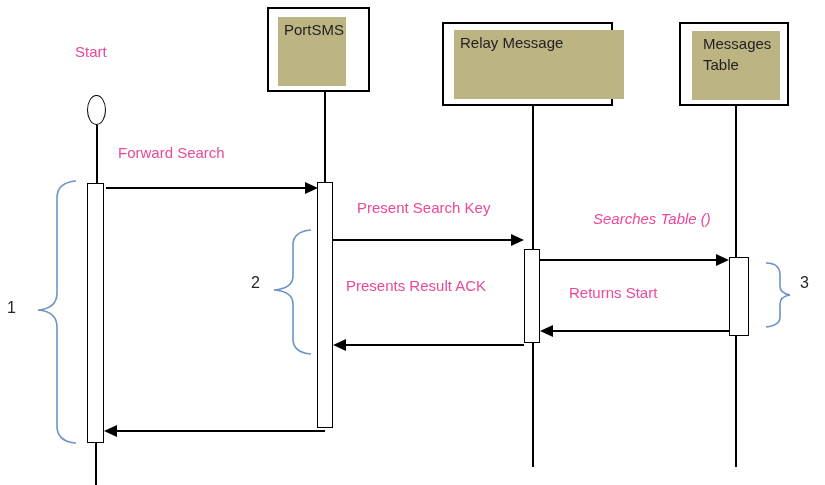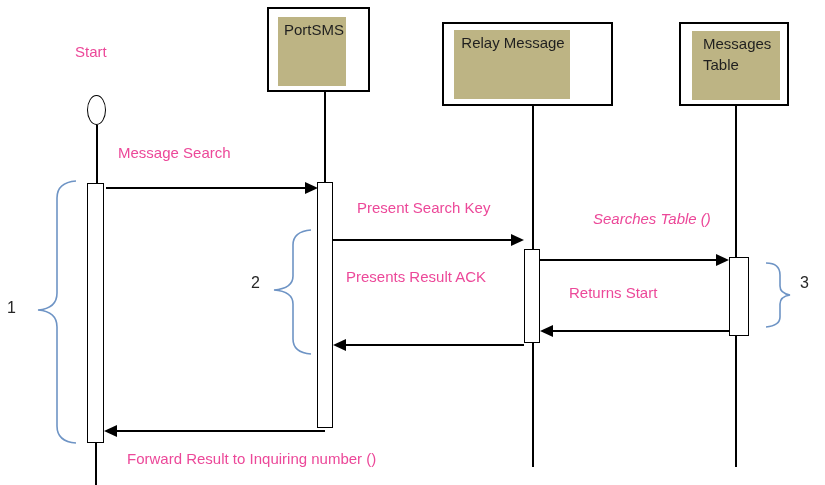--- a/index.html
+++ b/index.html
@@ -34,61 +34,60 @@
 <div class="canvas">
 
   <div class="txt" style="left:75px;top:43px;">Start</div>
   <div class="oval" style="left:87px;top:95px;"></div>
 
   <div class="actor-box" style="left:267px;top:7px;width:103px;height:85px;">
     <div class="actor-fill" style="left:9px;top:8px;width:68px;height:69px;">PortSMS</div>
   </div>
 
   <div class="actor-box" style="left:442px;top:22px;width:171px;height:84px;">
-    <div class="actor-fill" style="left:10px;top:6px;width:116px;height:69px;text-align:center;">Relay Message</div>
+    <div class="actor-fill" style="left:10px;top:6px;width:170px;height:69px;">Relay Message</div>
   </div>
 
   <div class="actor-box" style="left:679px;top:22px;width:110px;height:84px;">
     <div class="actor-fill" style="left:11px;top:7px;width:88px;height:69px;padding-left:11px;">Messages Table</div>
   </div>
 
   <div class="lifeline" style="left:96px;top:125px;height:58px;"></div>
   <div class="lifeline" style="left:95px;top:443px;height:42px;"></div>
   <div class="lifeline" style="left:324px;top:92px;height:91px;"></div>
   <div class="lifeline" style="left:532px;top:106px;height:144px;"></div>
   <div class="lifeline" style="left:532px;top:343px;height:124px;"></div>
   <div class="lifeline" style="left:735px;top:106px;height:152px;"></div>
   <div class="lifeline" style="left:735px;top:336px;height:131px;"></div>
 
   <div class="bar" style="left:87px;top:183px;width:17px;height:260px;"></div>
   <div class="bar" style="left:317px;top:182px;width:16px;height:246px;"></div>
   <div class="bar" style="left:524px;top:249px;width:16px;height:94px;"></div>
   <div class="bar" style="left:729px;top:257px;width:20px;height:79px;"></div>
 
-  <div class="txt" style="left:118px;top:144px;">Message Search</div>
+  <div class="txt" style="left:118px;top:144px;">Forward Search</div>
   <div class="mline" style="left:106px;top:187px;width:200px;"></div>
   <div class="head-r" style="left:305px;top:182px;"></div>
 
   <div class="txt" style="left:357px;top:199px;">Present Search Key</div>
   <div class="mline" style="left:333px;top:239px;width:179px;"></div>
   <div class="head-r" style="left:511px;top:234px;"></div>
 
   <div class="txt" style="left:593px;top:210px;font-style:italic;">Searches Table ()</div>
   <div class="mline" style="left:540px;top:259px;width:177px;"></div>
   <div class="head-r" style="left:716px;top:254px;"></div>
 
   <div class="txt" style="left:569px;top:284px;">Returns Start</div>
   <div class="mline" style="left:552px;top:330px;width:177px;"></div>
   <div class="head-l" style="left:540px;top:325px;"></div>
 
-  <div class="txt" style="left:346px;top:268px;">Presents Result ACK</div>
+  <div class="txt" style="left:346px;top:277px;">Presents Result ACK</div>
   <div class="mline" style="left:345px;top:344px;width:179px;"></div>
   <div class="head-l" style="left:333px;top:339px;"></div>
 
-  <div class="txt" style="left:127px;top:450px;">Forward Result to Inquiring number ()</div>
   <div class="mline" style="left:116px;top:430px;width:209px;"></div>
   <div class="head-l" style="left:104px;top:425px;"></div>
 
   <svg class="braces" width="825" height="485" viewBox="0 0 825 485">
     <path d="M76,181 C62,182 57,189 57,198 L57,293 C57,303 51,309 38,310 C51,311 57,317 57,327 L57,426 C57,436 62,442 76,443" fill="none" stroke="#6E94C5" stroke-width="1.6"></path>
     <path d="M311,230 C298,231 293,237 293,245 L293,276 C293,284 287,289 274,290 C287,291 293,296 293,304 L293,339 C293,347 298,353 311,354" fill="none" stroke="#6E94C5" stroke-width="1.6"></path>
     <path d="M766,263 C776,263 780,268 780,275 L780,286 C780,291 784,294 790,295 C784,296 780,299 780,304 L780,317 C780,323 776,326 766,327" fill="none" stroke="#6E94C5" stroke-width="1.6"></path>
   </svg>
   <div class="num" style="left:7px;top:299px;">1</div>
   <div class="num" style="left:251px;top:274px;">2</div>

